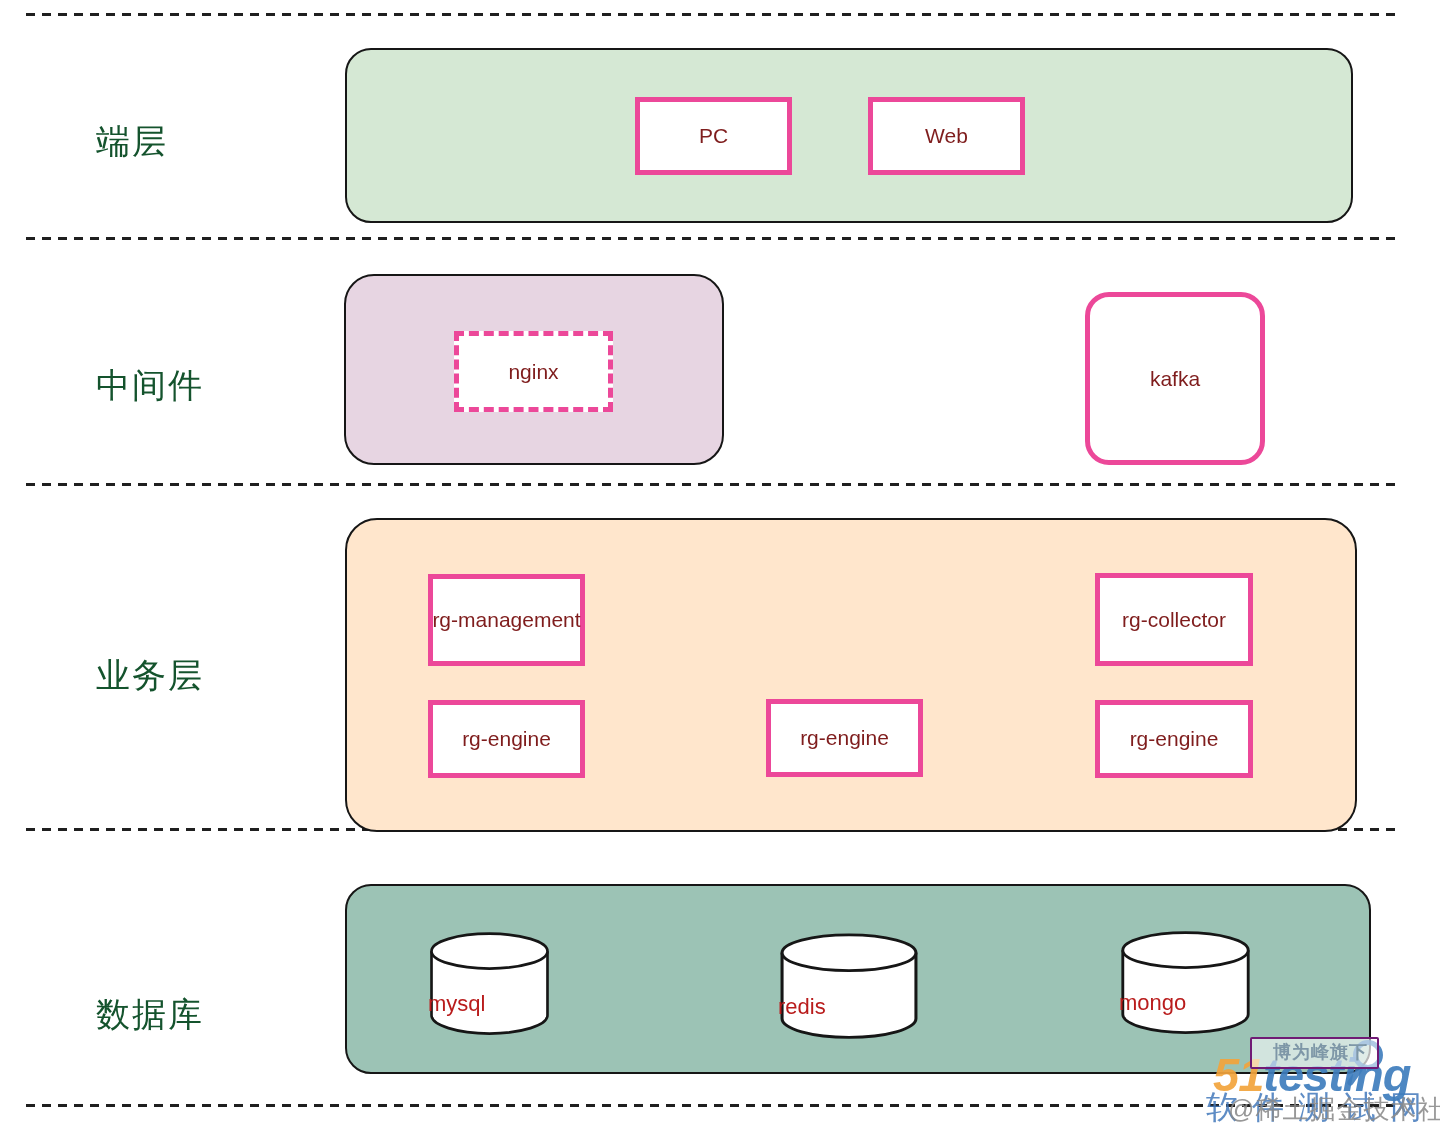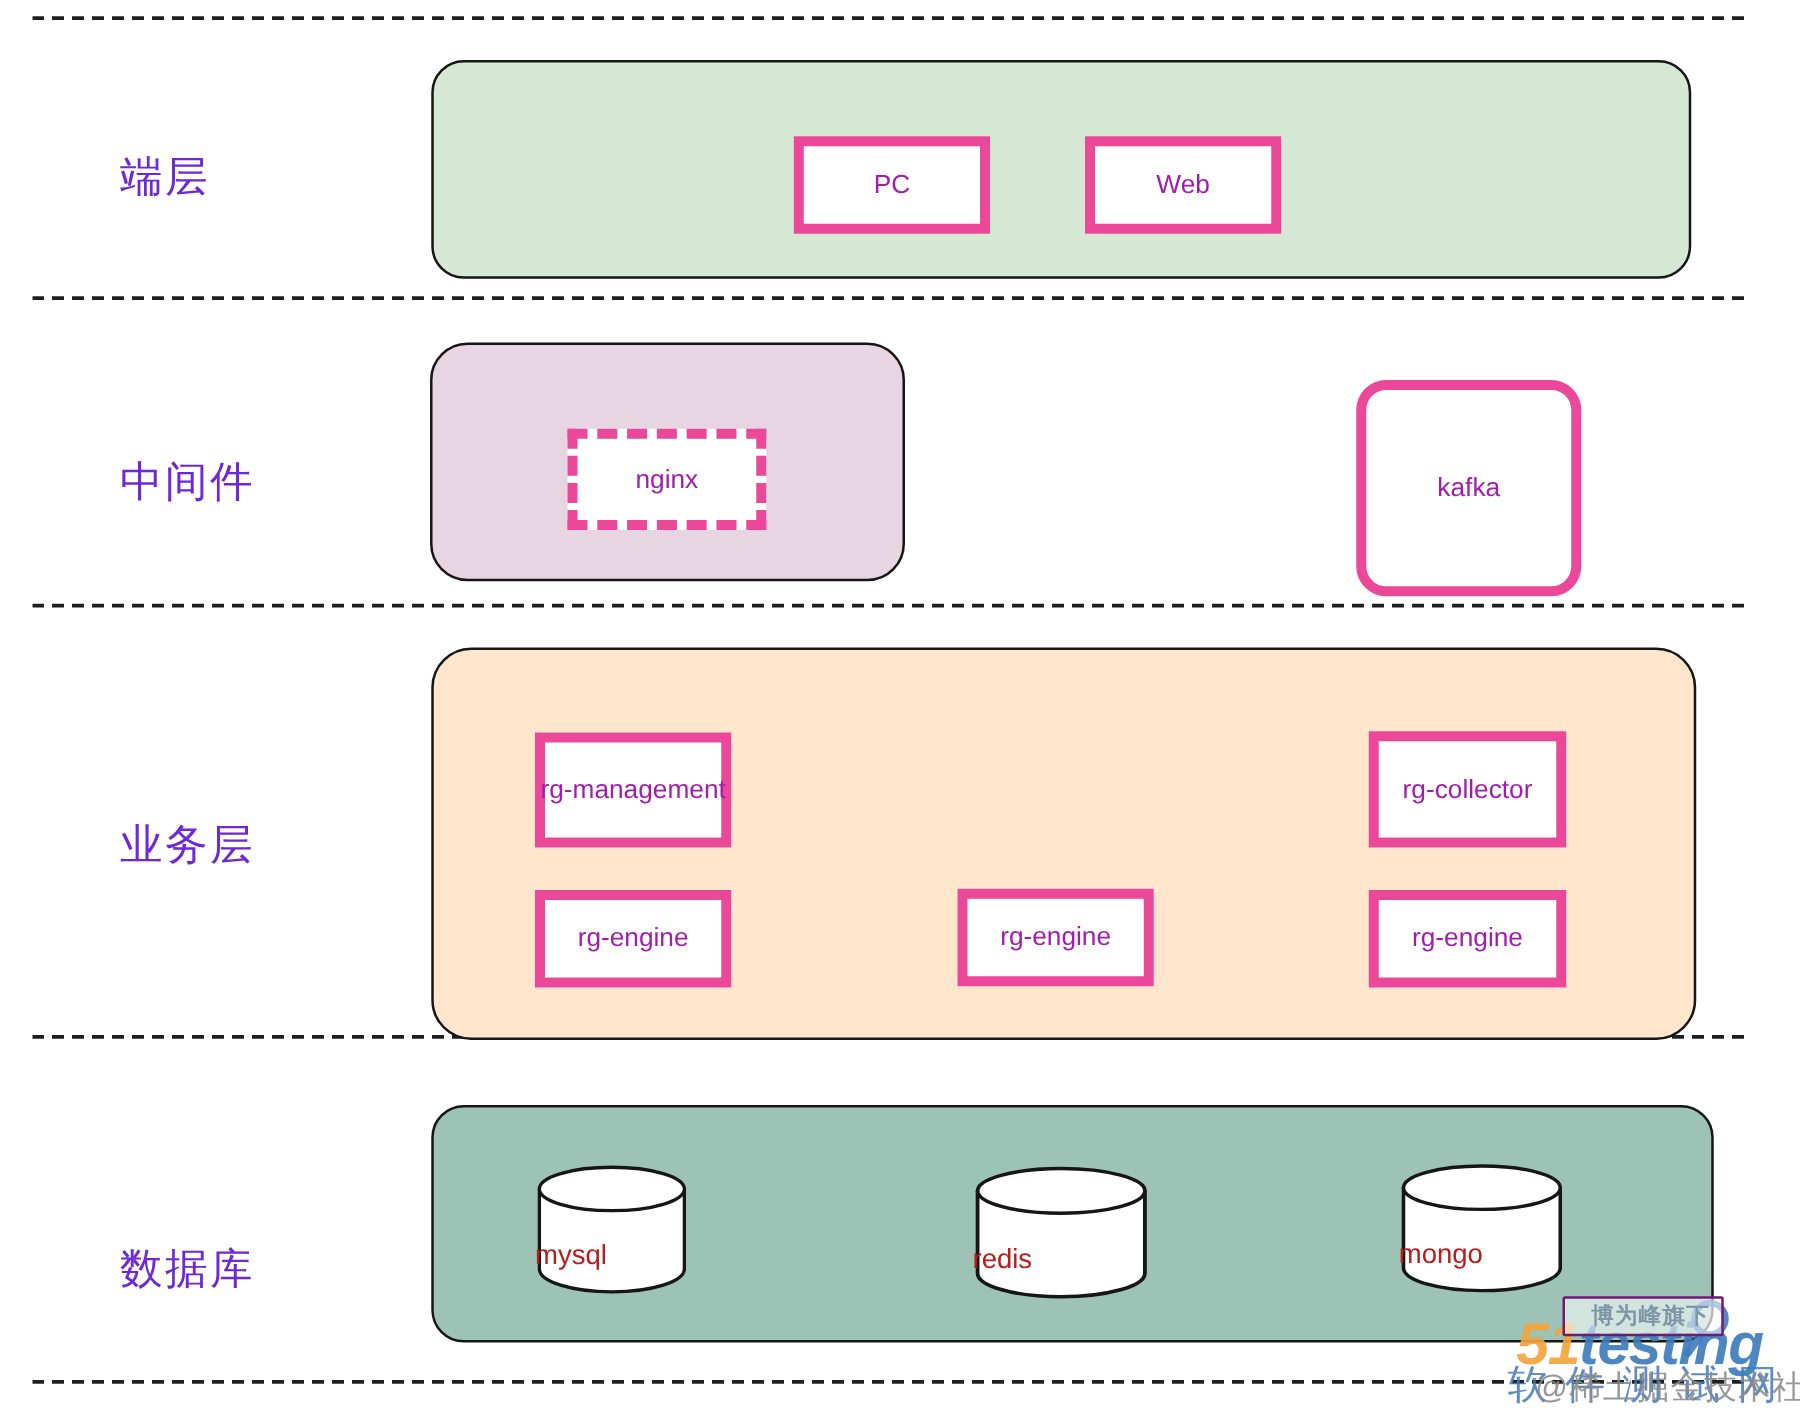--- a/index.html
+++ b/index.html
@@ -22,49 +22,48 @@
     height: 3px;
     background: repeating-linear-gradient(90deg,
       #1f1f1f 0px, #1f1f1f 9px,
       transparent 9px, transparent 16px);
   }
 
   
   .layer-label {
     position: absolute;
     left: 96px;
-    color: #6d28d9;
+    color: #14532d;
     font-size: 34px;
     letter-spacing: 2px;
     white-space: nowrap;
   }
 
   
   .container {
     position: absolute;
     border: 2px solid #161616;
     border-radius: 26px;
   }
   .container.terminal  { left: 345px; top: 48px;  width: 1008px; height: 175px; background: #d5e8d4; }
   .container.middleware{ left: 344px; top: 274px; width: 380px;  height: 191px; background: #e7d5e2; border-radius: 30px; }
   .container.business  { left: 345px; top: 518px; width: 1012px; height: 314px; background: #ffe6cc; border-radius: 32px; }
   .container.database  { left: 345px; top: 884px; width: 1026px; height: 190px; background: #9cc3b5; }
 
   
   .node {
     position: absolute;
     background: #ffffff;
-    border: 8px solid #ec4899;
+    border: 5px solid #ec4899;
     display: flex;
     align-items: center;
     justify-content: center;
     font-size: 21px;
-    color: #a21caf;
-    white-space: nowrap;
-    margin-top: 12px;
+    color: #7f1d1d;
+    white-space: nowrap;
   }
   .node.dashed { border-style: dashed; }
 
   .node.pc            { left: 635px;  top: 97px;  width: 157px; height: 78px; }
   .node.web           { left: 868px;  top: 97px;  width: 157px; height: 78px; }
   .node.nginx         { left: 454px;  top: 331px; width: 159px; height: 81px; }
   .node.kafka         { left: 1085px; top: 292px; width: 180px; height: 173px; border-radius: 24px; }
   .node.rg-management { left: 428px;  top: 574px; width: 157px; height: 92px; }
   .node.rg-collector  { left: 1095px; top: 573px; width: 158px; height: 93px; }
   .node.rg-engine-1   { left: 428px;  top: 700px; width: 157px; height: 78px; }

